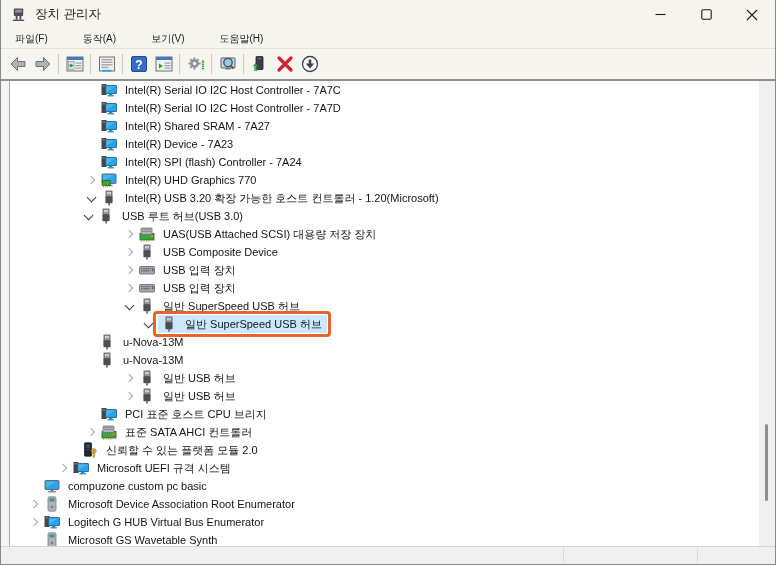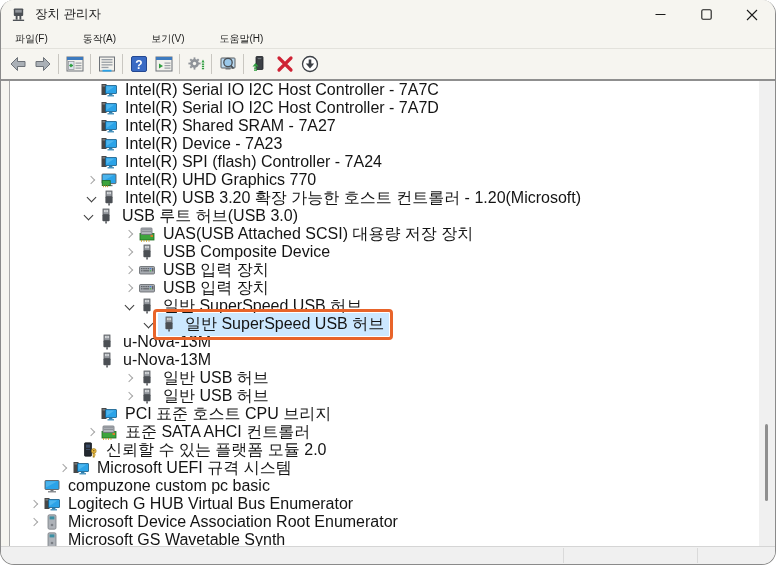--- a/index.html
+++ b/index.html
@@ -1,39 +1,39 @@
 <!DOCTYPE html>
 <html><head>
 <meta charset="utf-8">
 <style>
   html,body{margin:0;padding:0;}
   body{font-family:"Liberation Sans","DejaVu Sans",sans-serif;background:#fff;}
   #win{position:relative;width:776px;height:565px;overflow:hidden;background:#f6f5f0;
        border-left:1px solid #8a8a8a;border-right:1px solid #8a8a8a;border-bottom:1px solid #8a8a8a;
-       box-sizing:border-box;border-radius:14px;}
+       box-sizing:border-box;}
   
   .titlebar{position:absolute;left:0;top:0;right:0;height:29px;display:flex;align-items:center;background:#f6f5f0;}
   .appicon{width:15px;height:15px;margin:0 9px 0 10px;flex:0 0 15px;}
   .title{font-size:12.5px;color:#1b1b1b;}
   .wbtns{margin-left:auto;display:flex;height:100%;}
   .wbtn{width:46px;height:100%;display:flex;align-items:center;justify-content:center;}
   
   .menubar{position:absolute;left:0;top:29px;right:0;height:19px;display:flex;align-items:center;
            background:#f6f5f0;border-bottom:1px solid #e3e2dc;padding-left:5px;}
   .mitem{font-size:10px;color:#1b1b1b;padding:1px 9px;margin-right:17px;}
   
   .toolbar{position:absolute;left:0;top:49px;right:0;height:31px;display:flex;align-items:center;
            background:#f6f5f0;border-bottom:1px solid #8f8f8f;padding-left:4px;box-sizing:border-box;}
   .tbtn{width:25px;height:24px;display:flex;align-items:center;justify-content:center;flex:0 0 25px;}
   .tsep{width:1px;height:20px;background:#c9c7c1;margin:0 3px;flex:0 0 1px;}
   
   .pane-top{position:absolute;left:0;top:80px;right:0;height:1px;background:#8f8f8f;}
   .pane-left{position:absolute;left:8px;top:81px;width:1px;bottom:18px;background:#a9a9a9;}
   .tree{position:absolute;left:9px;top:81px;right:16px;bottom:18px;background:#fff;overflow:hidden;}
-  .r{height:18px;display:flex;align-items:center;white-space:nowrap;font-size:16px;color:#141414;}
+  .r{height:18px;display:flex;align-items:center;white-space:nowrap;font-size:11px;color:#141414;}
   .p1{padding-left:16px}.p2{padding-left:45px}.p3{padding-left:54px}.p4{padding-left:73px}
   .p5{padding-left:70px}.p6{padding-left:111px}.p7{padding-left:130px}.p8{padding-left:71px}
   .ch{width:18px;height:16px;flex:0 0 18px;position:relative;}
   .ch.c::before{content:"";position:absolute;left:5px;top:4.5px;width:5px;height:5px;
       border-right:1.2px solid #a6a6a6;border-bottom:1.2px solid #a6a6a6;transform:rotate(-45deg);}
   .ch.e::before{content:"";position:absolute;left:5px;top:4px;width:6px;height:6px;
       border-right:1.6px solid #3c3c3c;border-bottom:1.6px solid #3c3c3c;transform:rotate(45deg);}
   .ic{width:16px;height:16px;flex:0 0 16px;margin-right:5px;}
   .lbl{padding:1px 3px;}
   .sel{display:flex;align-items:center;background:#cce8ff;padding:1px 2px 1px 3px;position:relative;}
@@ -466,30 +466,30 @@
     <div class="r p1">
         <span class="ch"></span>
         <svg class="ic">
           <use href="#i-monitor"></use>
         </svg>
         <span class="lbl">compuzone custom pc basic</span>
       </div>
     <div class="r p1">
         <span class="ch c"></span>
         <svg class="ic">
+          <use href="#i-soft"></use>
+        </svg>
+        <span class="lbl">Microsoft Device Association Root Enumerator</span>
+      </div>
+    <div class="r p1">
+        <span class="ch c"></span>
+        <svg class="ic">
           <use href="#i-sys"></use>
         </svg>
         <span class="lbl">Logitech G HUB Virtual Bus Enumerator</span>
-      </div>
-    <div class="r p1">
-        <span class="ch c"></span>
-        <svg class="ic">
-          <use href="#i-soft"></use>
-        </svg>
-        <span class="lbl">Microsoft Device Association Root Enumerator</span>
       </div>
     <div class="r p1">
         <span class="ch"></span>
         <svg class="ic">
           <use href="#i-soft"></use>
         </svg>
         <span class="lbl">Microsoft GS Wavetable Synth</span>
       </div>
   </div>
 

